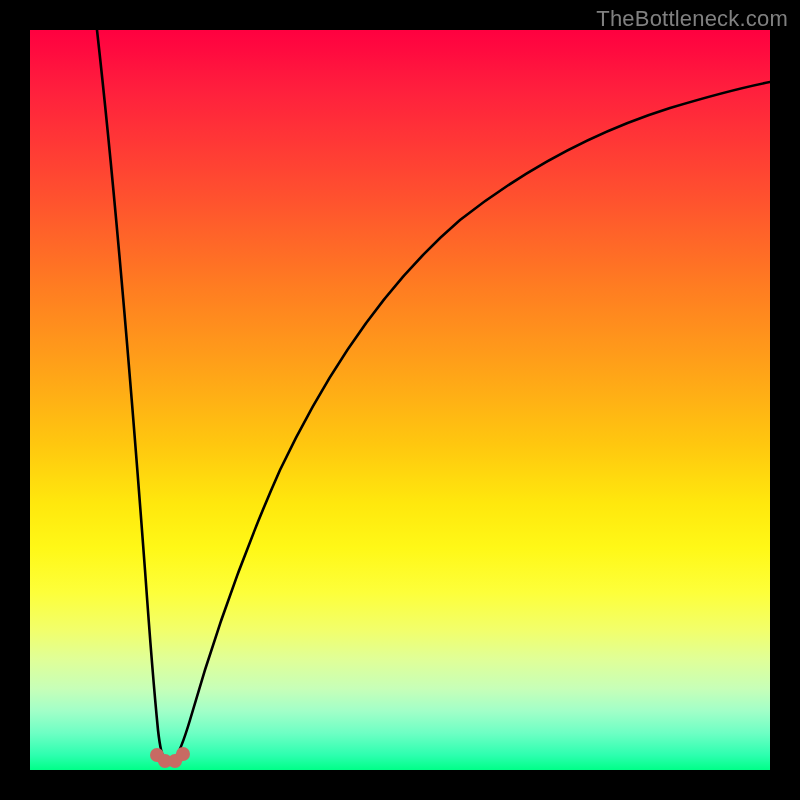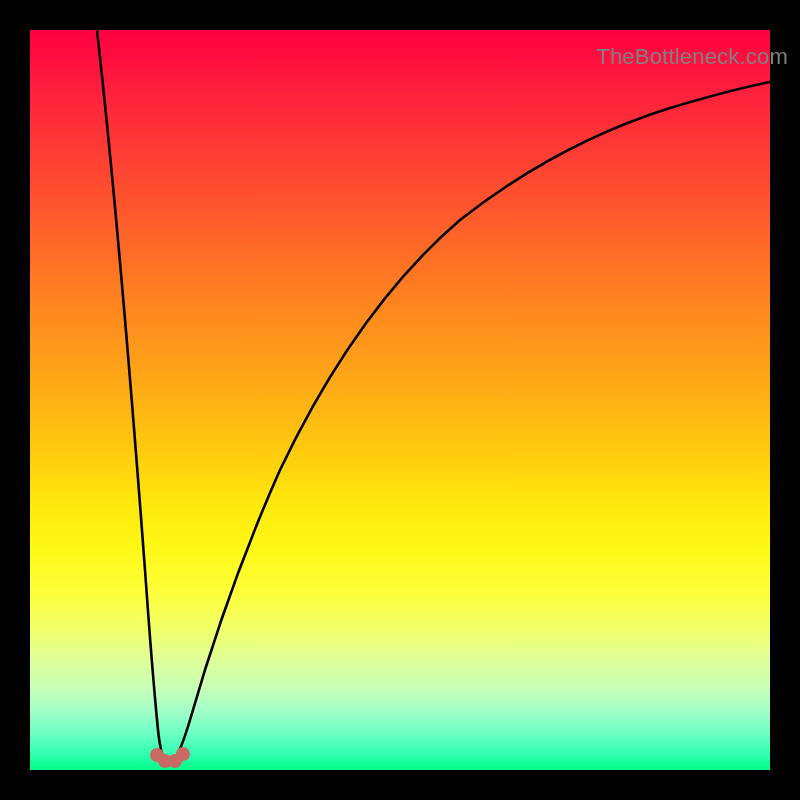--- a/index.html
+++ b/index.html
@@ -58,21 +58,20 @@
   }
   .watermark {
     position: absolute;
     top: 6px;
     right: 12px;
     color: #808080;
     font-size: 22px;
     font-weight: 500;
     letter-spacing: 0.2px;
     user-select: none;
-    margin-top: 38px;
   }
 </style>
 </head>
 <body>
 
 <div class="frame">
 
   <div class="plot-area">
     <div class="gradient"></div>
 

